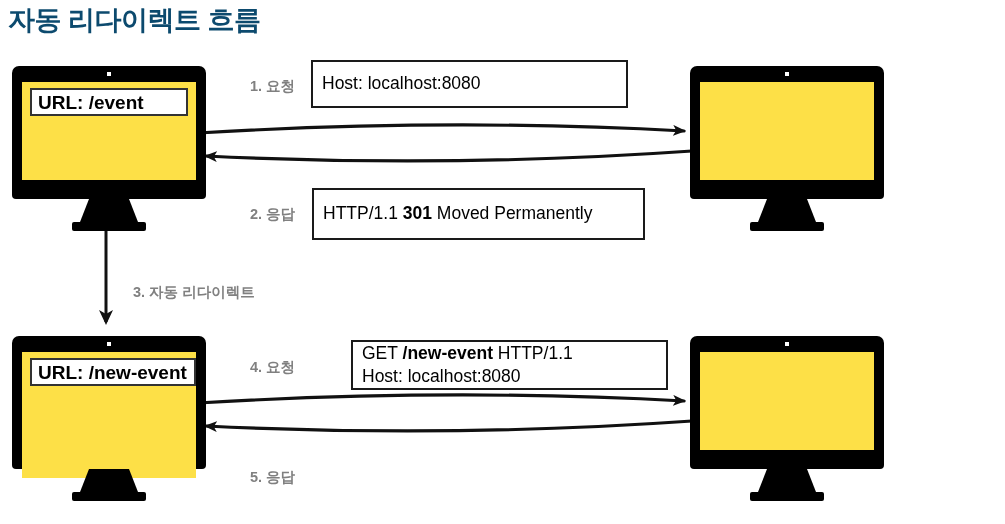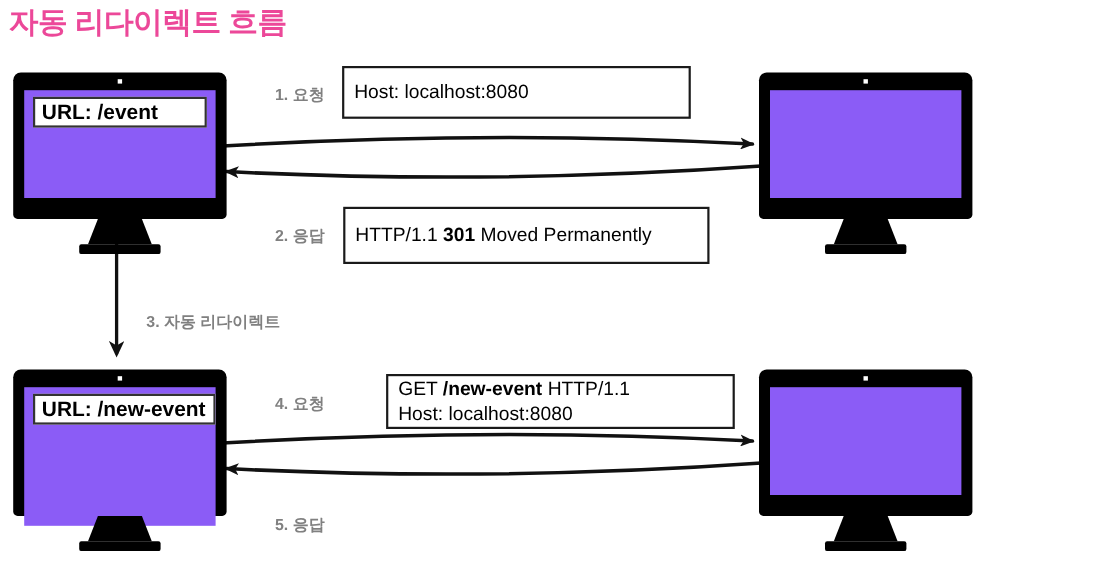--- a/index.html
+++ b/index.html
@@ -22,21 +22,21 @@
   }
 
   
   .page-title {
     position: absolute;
     left: 8px;
     top: 2px;
     font-size: 27px;
     font-weight: bold;
     letter-spacing: -0.5px;
-    color: #ec4899;
+    color: #0c4a6e;
     white-space: nowrap;
   }
 
   
   .monitor {
     position: absolute;
   }
   .monitor-bezel {
     position: absolute;
     left: 0;
@@ -49,21 +49,21 @@
     position: absolute;
     top: 6px;
     left: 50%;
     transform: translateX(-50%);
     width: 4px;
     height: 4px;
     background: #ffffff;
   }
   .monitor-screen {
     position: absolute;
-    background: #8b5cf6;
+    background: #fde047;
     overflow: hidden;
   }
   .monitor-base {
     position: absolute;
     background: #000000;
     left: 50%;
     transform: translateX(-50%);
     border-radius: 2px;
   }
 

